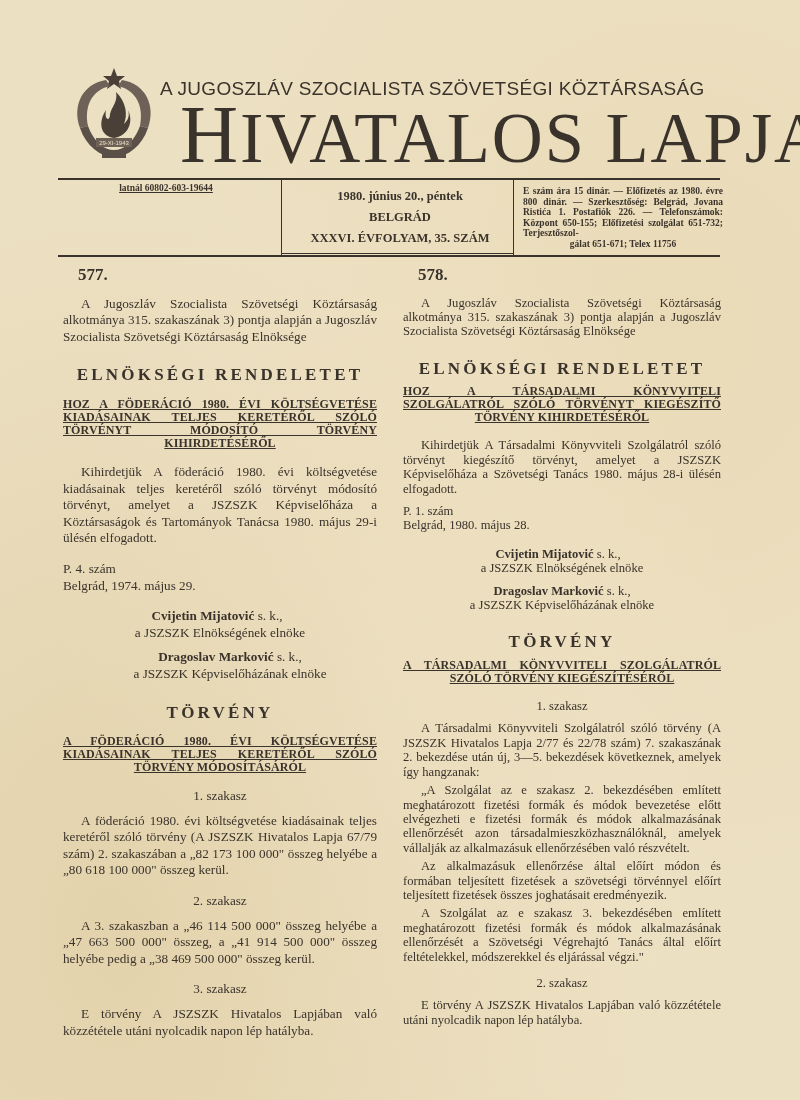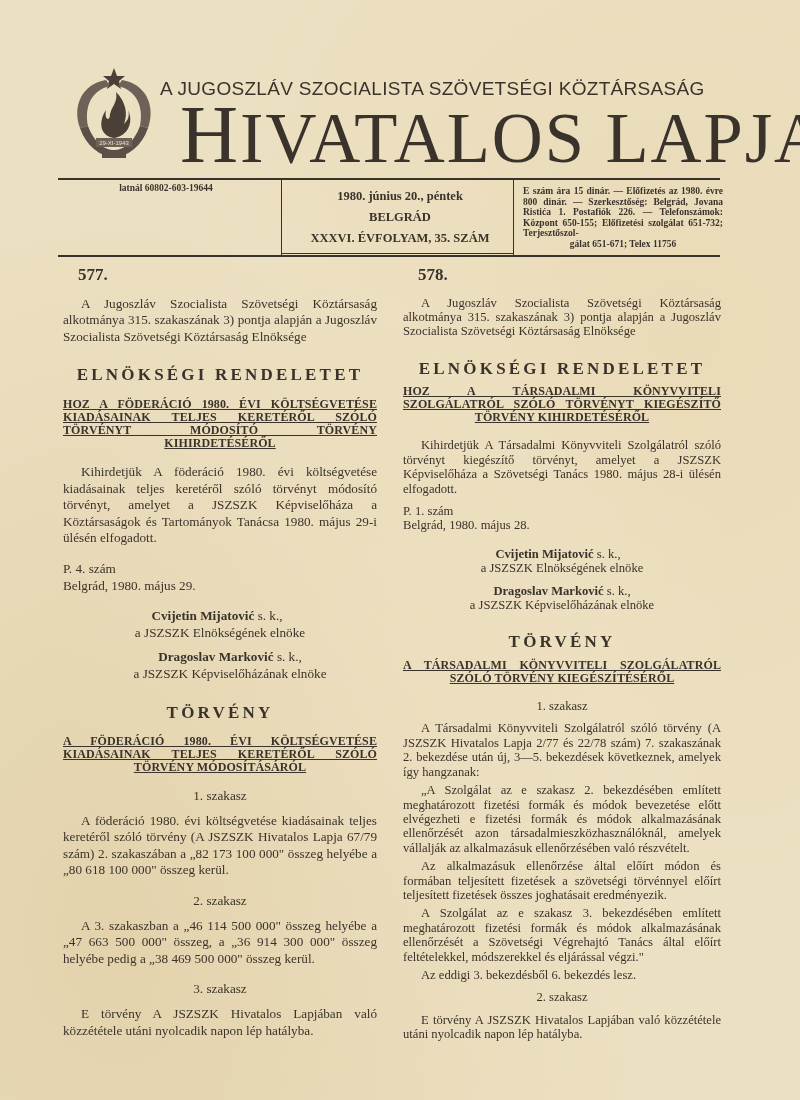--- a/index.html
+++ b/index.html
@@ -31,21 +31,21 @@
   }
   .title .big { font-size: 82px; }
 
   .rule { position: absolute; height: 0; border-top: 2px solid #3a332b; }
   .vrule { position: absolute; width: 0; border-left: 1px solid #3a332b; }
 
   .info-left {
     position: absolute; left: 60px; top: 183px; width: 212px;
     font-size: 9.5px; line-height: 10.5px; font-weight: bold; text-align: justify; color: #3a332b;
   }
-  .info-left .last { text-align: center; display:block; }
+  .info-left .last { text-align: center; display:block;text-decoration:underline; }
   .info-mid {
     position: absolute; left: 290px; top: 186px; width: 220px; text-align: center;
     font-weight: bold; font-size: 12.5px; line-height: 21px; color: #3a332b;
   }
   .info-right {
     position: absolute; left: 523px; top: 186px; width: 200px;
     font-size: 9.5px; line-height: 10.5px; font-weight: bold; text-align: justify; color: #3a332b;
   }
   .info-right .last { text-align: center; display:block; }
 
@@ -109,39 +109,39 @@
     <div class="num">577.</div>
     <p>A Jugoszláv Szocialista Szövetségi Köztársaság alkotmánya 315. szakaszának 3) pontja alapján a Jugoszláv Szocialista Szövetségi Köztársaság Elnöksége</p>
     <div class="gap-l"></div>
     <div class="spaced">ELNÖKSÉGI RENDELETET</div>
     <div class="gap-m"></div>
     <div class="caps">HOZ A FÖDERÁCIÓ 1980. ÉVI KÖLTSÉGVETÉSE KIADÁSAINAK TELJES KERETÉRŐL SZÓLÓ TÖRVÉNYT MÓDOSÍTÓ TÖRVÉNY KIHIRDETÉSÉRŐL</div>
     <div class="gap-m"></div>
     <p>Kihirdetjük A föderáció 1980. évi költségvetése kiadásainak teljes keretéről szóló törvényt módosító törvényt, amelyet a JSZSZK Képviselőháza a Köztársaságok és Tartományok Tanácsa 1980. május 29-i ülésén elfogadott.</p>
     <div class="gap-m"></div>
     <p class="plain">P. 4. szám</p>
-    <p class="plain">Belgrád, 1980. május 29.</p>
+    <p class="plain">Belgrád, 1974. május 29.</p>
     <div class="gap-m"></div>
     <p class="sig" style="padding-right:6px"><b class="n">Cvijetin Mijatović</b><span> s. k.,</span></p>
     <p class="sig">a JSZSZK Elnökségének elnöke</p>
     <div class="gap-s"></div>
     <p class="sig2" style="padding-left:20px"><b class="n">Dragoslav Marković</b><span> s. k.,</span></p>
     <p class="sig2" style="padding-left:20px">a JSZSZK Képviselőházának elnöke</p>
     <div class="gap-l"></div>
     <div class="spaced">TÖRVÉNY</div>
     <div class="gap-m"></div>
     <div class="caps">A FÖDERÁCIÓ 1980. ÉVI KÖLTSÉGVETÉSE KIADÁSAINAK TELJES KERETÉRŐL SZÓLÓ TÖRVÉNY MÓDOSÍTÁSÁRÓL</div>
     <div class="gap-m"></div>
     <p class="center">1. szakasz</p>
     <div class="gap-s"></div>
     <p>A föderáció 1980. évi költségvetése kiadásainak teljes keretéről szóló törvény (A JSZSZK Hivatalos Lapja 67/79 szám) 2. szakaszában a „82 173 100 000" összeg helyébe a „80 618 100 000" összeg kerül.</p>
     <div class="gap-m"></div>
     <p class="center">2. szakasz</p>
     <div class="gap-s"></div>
-    <p>A 3. szakaszban a „46 114 500 000" összeg helyébe a „47 663 500 000" összeg, a „36 914 300 000" összeg helyébe pedig a „38 469 500 000" összeg kerül.</p>
+    <p>A 3. szakaszban a „46 114 500 000" összeg helyébe a „47 663 500 000" összeg, a „41 914 500 000" összeg helyébe pedig a „38 469 500 000" összeg kerül.</p>
     <div class="gap-m"></div>
     <p class="center">3. szakasz</p>
     <div class="gap-s"></div>
     <p>E törvény A JSZSZK Hivatalos Lapjában való közzététele utáni nyolcadik napon lép hatályba.</p>
   </div>
 
   <div class="col right">
     <div class="num">578.</div>
     <p class="small">A Jugoszláv Szocialista Szövetségi Köztársaság alkotmánya 315. szakaszának 3) pontja alapján a Jugoszláv Szocialista Szövetségi Köztársaság Elnöksége</p>
     <div class="gap-l"></div>
@@ -167,20 +167,19 @@
     <p class="center small">1. szakasz</p>
     <div class="gap-s"></div>
     <p class="small">A Társadalmi Könyvviteli Szolgálatról szóló törvény (A JSZSZK Hivatalos Lapja 2/77 és 22/78 szám) 7. szakaszának 2. bekezdése után új, 3—5. bekezdések következnek, amelyek így hangzanak:</p>
     <div style="height:4px"></div>
     <p class="small">„A Szolgálat az e szakasz 2. bekezdésében említett meghatározott fizetési formák és módok bevezetése előtt elvégezheti e fizetési formák és módok alkalmazásának ellenőrzését azon társadalmieszközhasználóknál, amelyek vállalják az alkalmazásuk ellenőrzésében való részvételt.</p>
     <div style="height:4px"></div>
     <p class="small">Az alkalmazásuk ellenőrzése által előírt módon és formában teljesített fizetések a szövetségi törvénnyel előírt teljesített fizetések összes joghatásait eredményezik.</p>
     <div style="height:4px"></div>
     <p class="small">A Szolgálat az e szakasz 3. bekezdésében említett meghatározott fizetési formák és módok alkalmazásának ellenőrzését a Szövetségi Végrehajtó Tanács által előírt feltételekkel, módszerekkel és eljárással végzi."</p>
     <div style="height:4px"></div>
-    <p class="small">Az eddigi 3. bekezdésből 6. bekezdés lesz.</p>
     <div class="gap-s"></div>
     <p class="center small">2. szakasz</p>
     <div class="gap-s"></div>
     <p class="small">E törvény A JSZSZK Hivatalos Lapjában való közzététele utáni nyolcadik napon lép hatályba.</p>
   </div>
 
 </div>
 
 </body></html>

